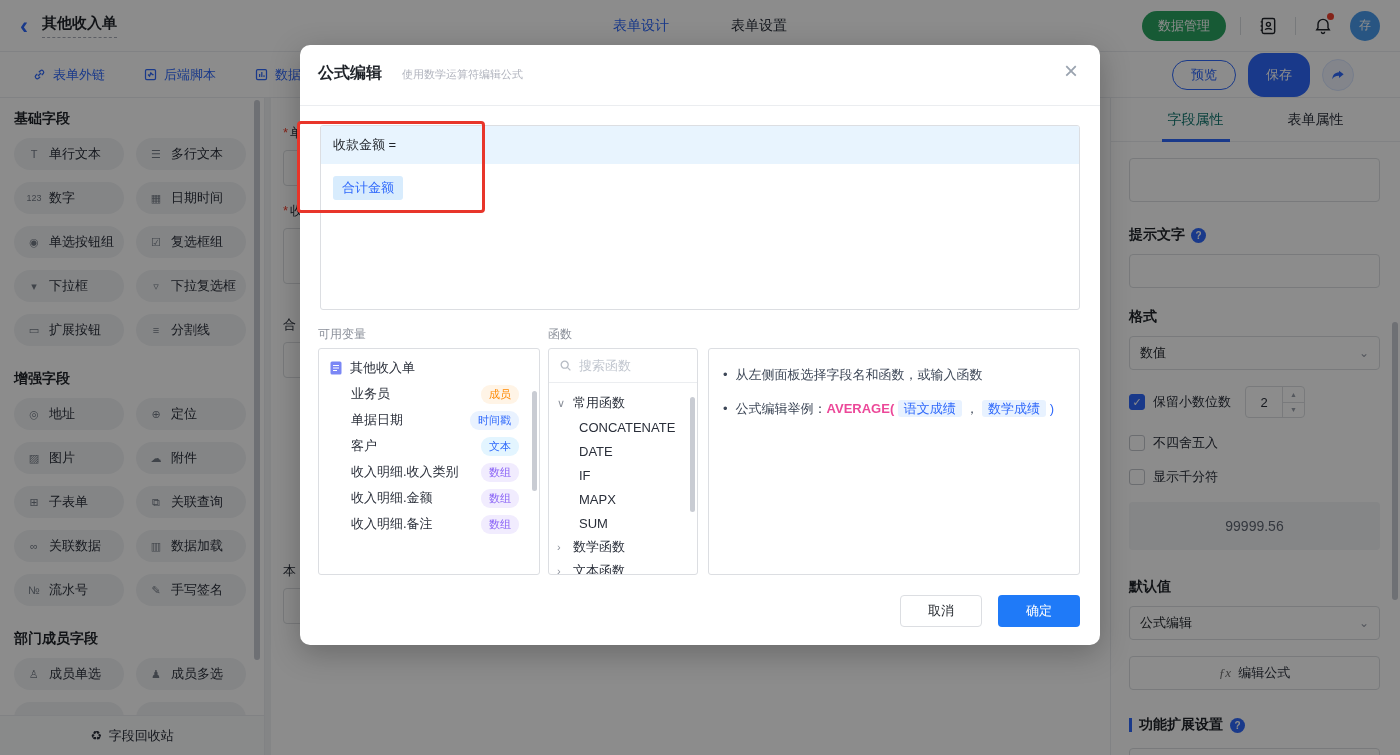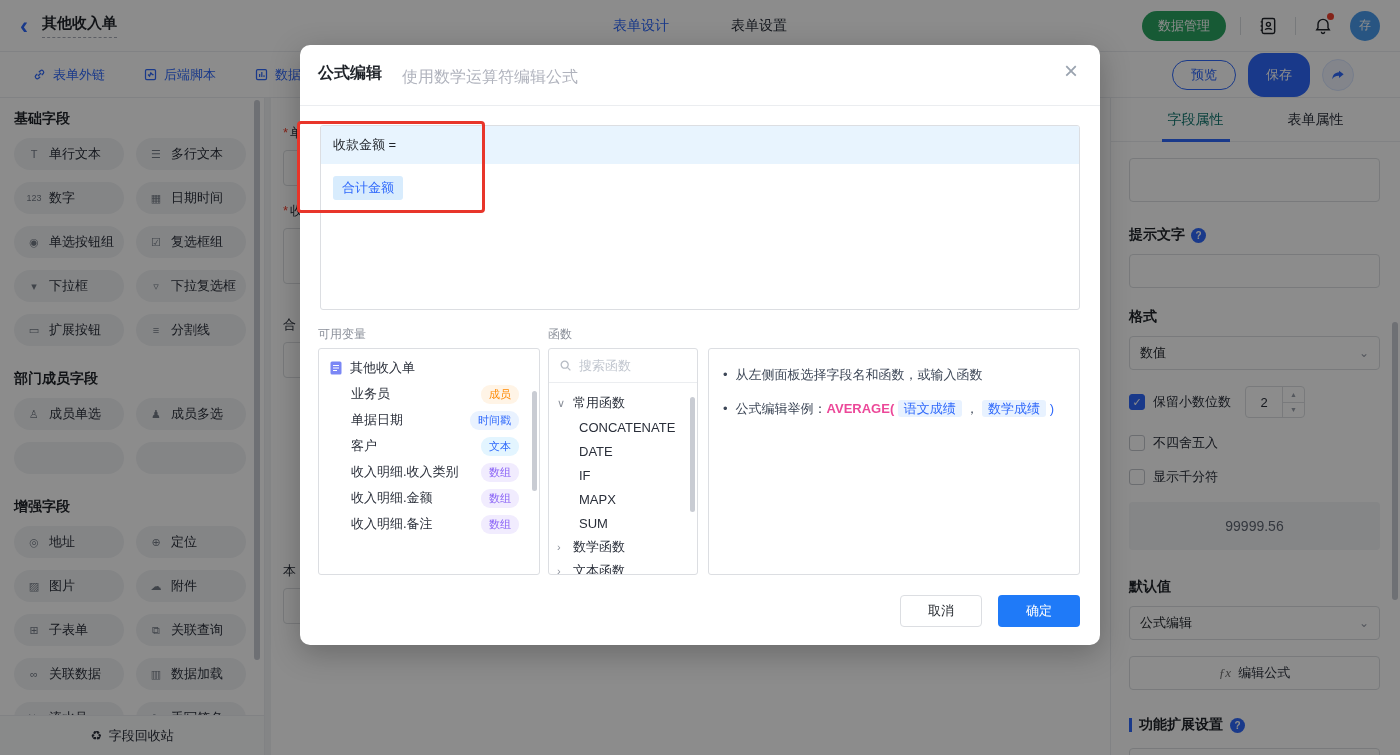--- a/index.html
+++ b/index.html
@@ -97,21 +97,21 @@
   .ext-bar { width:3px; height:14px; background:#2f69fb; }
   .add-btn { height:36px; border:1px solid #dcdee2; border-radius:4px; display:flex; align-items:center;
              justify-content:center; font-size:13px; color:#2a2f3a; cursor:pointer; }
   .rsb-thumb { position:absolute; right:2px; top:224px; width:6px; height:278px; background:#c9ccd3; border-radius:3px; }
 
   
   .overlay { position:absolute; inset:0; background:rgba(0,0,0,0.45); z-index:40; }
   .modal { position:absolute; left:300px; top:45px; width:800px; height:600px; background:#fff;
            border-radius:10px; box-shadow:0 8px 30px rgba(0,0,0,.25); z-index:50; }
   .m-title { position:absolute; left:18px; top:18px; font-size:16px; font-weight:bold; }
-  .m-sub { position:absolute; left:102px; top:22px; font-size:16px; color:#b0b3bd; }
+  .m-sub { position:absolute; left:102px; top:22px; font-size:11px; color:#b0b3bd; }
   .m-close { position:absolute; right:22px; top:14px; font-size:24px; color:#9aa3af; cursor:pointer; line-height:1; }
   .m-divider { position:absolute; left:0; right:0; top:60px; height:1px; background:#ebedf0; }
 
   .formula-box { position:absolute; left:20px; top:80px; width:760px; height:185px;
                  border:1px solid #dcdee2; border-radius:3px; overflow:hidden; }
   .formula-head { height:38px; background:#e8f4fe; display:flex; align-items:center; padding:0 12px;
                   font-size:13px; color:#1f2329; }
   .formula-body { padding:12px; }
   .chip { display:inline-block; background:#d8ecfd; color:#2f69fb; border-radius:3px; padding:3px 9px;
           font-size:13px; cursor:pointer; }
@@ -276,77 +276,77 @@
             <span class="pico">▭</span>
             <span>扩展按钮</span>
           </div>
         <div class="pill">
             <span class="pico">≡</span>
             <span>分割线</span>
           </div>
       </div>
     </div>
     <div class="sec">
+      <div class="sec-title">增强字段</div>
+      <div class="pill-grid">
+        <div class="pill">
+            <span class="pico">◎</span>
+            <span>地址</span>
+          </div>
+        <div class="pill">
+            <span class="pico">⊕</span>
+            <span>定位</span>
+          </div>
+        <div class="pill">
+            <span class="pico">▨</span>
+            <span>图片</span>
+          </div>
+        <div class="pill">
+            <span class="pico">☁</span>
+            <span>附件</span>
+          </div>
+        <div class="pill">
+            <span class="pico">⊞</span>
+            <span>子表单</span>
+          </div>
+        <div class="pill">
+            <span class="pico">⧉</span>
+            <span>关联查询</span>
+          </div>
+        <div class="pill">
+            <span class="pico">∞</span>
+            <span>关联数据</span>
+          </div>
+        <div class="pill">
+            <span class="pico">▥</span>
+            <span>数据加载</span>
+          </div>
+        <div class="pill">
+            <span class="pico">№</span>
+            <span>流水号</span>
+          </div>
+        <div class="pill">
+            <span class="pico">✎</span>
+            <span>手写签名</span>
+          </div>
+      </div>
+    </div>
+    <div class="sec">
       <div class="sec-title">部门成员字段</div>
       <div class="pill-grid">
         <div class="pill">
             <span class="pico">♙</span>
             <span>成员单选</span>
           </div>
         <div class="pill">
             <span class="pico">♟</span>
             <span>成员多选</span>
           </div>
         <div class="pill"></div>
         <div class="pill"></div>
-      </div>
-    </div>
-    <div class="sec">
-      <div class="sec-title">增强字段</div>
-      <div class="pill-grid">
-        <div class="pill">
-            <span class="pico">◎</span>
-            <span>地址</span>
-          </div>
-        <div class="pill">
-            <span class="pico">⊕</span>
-            <span>定位</span>
-          </div>
-        <div class="pill">
-            <span class="pico">▨</span>
-            <span>图片</span>
-          </div>
-        <div class="pill">
-            <span class="pico">☁</span>
-            <span>附件</span>
-          </div>
-        <div class="pill">
-            <span class="pico">⊞</span>
-            <span>子表单</span>
-          </div>
-        <div class="pill">
-            <span class="pico">⧉</span>
-            <span>关联查询</span>
-          </div>
-        <div class="pill">
-            <span class="pico">∞</span>
-            <span>关联数据</span>
-          </div>
-        <div class="pill">
-            <span class="pico">▥</span>
-            <span>数据加载</span>
-          </div>
-        <div class="pill">
-            <span class="pico">№</span>
-            <span>流水号</span>
-          </div>
-        <div class="pill">
-            <span class="pico">✎</span>
-            <span>手写签名</span>
-          </div>
       </div>
     </div>
     <span class="sb-thumb"></span>
     <div class="recycle-bar">
       <span>♻</span>
       <span>字段回收站</span>
     </div>
   </aside>
 
   <main class="canvas">

